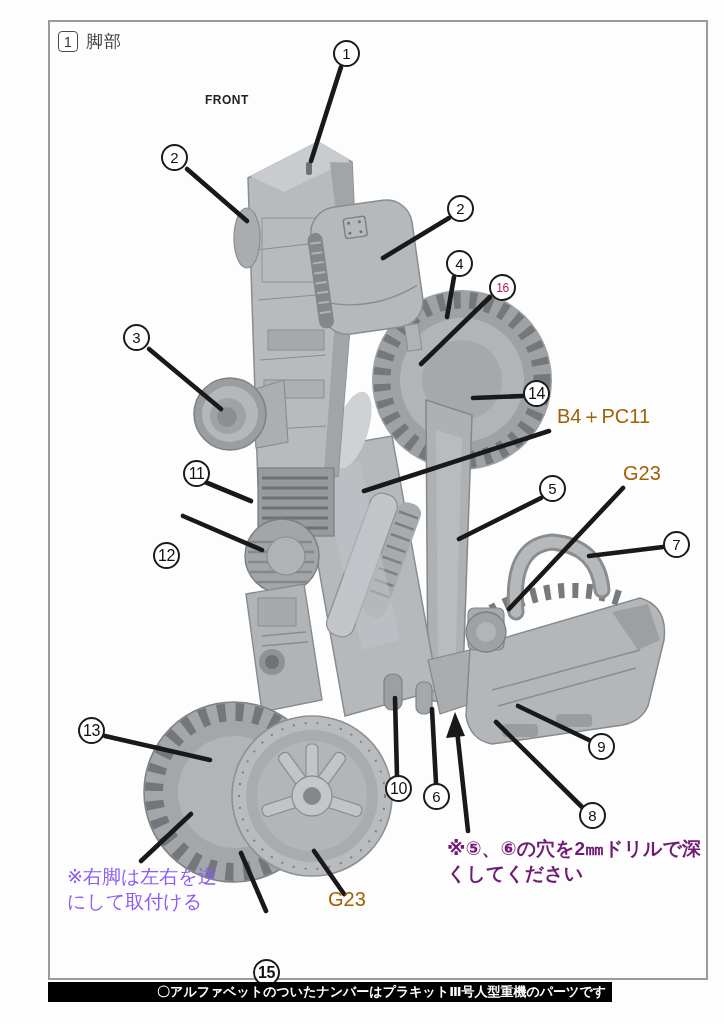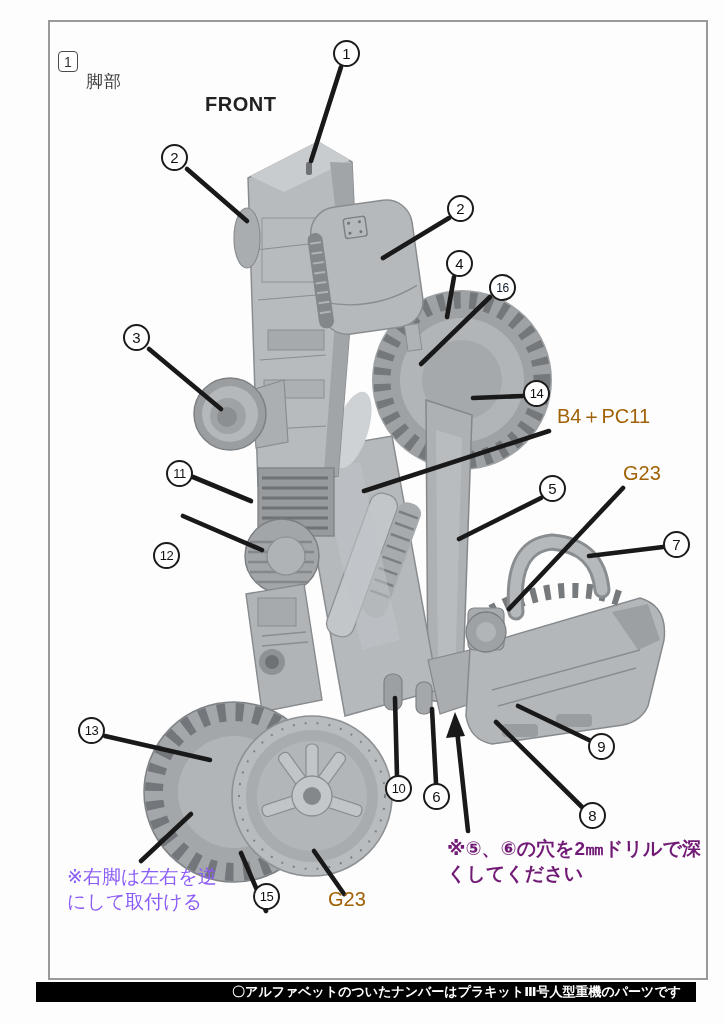--- a/index.html
+++ b/index.html
@@ -6,43 +6,43 @@
   .page{
     position:relative;width:724px;height:1024px;background:#fdfdfd;overflow:hidden;
     font-family:"Liberation Sans","DejaVu Sans",sans-serif;color:#2b2b2b;
   }
   .frame{position:absolute;left:48px;top:20px;width:660px;height:960px;border:2px solid #9a9a9a;box-sizing:border-box;}
   .step-header{position:absolute;left:58px;top:30px;display:flex;align-items:center;gap:8px;}
   .step-num-box{
     width:20px;height:21px;border:1.6px solid #4a4a4a;border-radius:4px;box-sizing:border-box;
     display:flex;align-items:center;justify-content:center;font-size:14px;color:#333;background:#fff;
   }
-  .step-title{font-size:17px;color:#3a3a3a;letter-spacing:1px;margin-top:40px;}
-  .front-label{position:absolute;left:205px;top:93px;font-size:20px;font-weight:600;letter-spacing:.5px;color:#222;}
+  .step-title{font-size:17px;color:#3a3a3a;letter-spacing:1px;}
+  .front-label{position:absolute;left:205px;top:93px;font-size:12px;font-weight:600;letter-spacing:.5px;color:#222;}
   svg.art{position:absolute;left:0;top:0;}
   .callout{
     position:absolute;width:27px;height:27px;border:2.2px solid #1b1b1b;border-radius:50%;
     background:#fff;box-sizing:border-box;display:flex;align-items:center;justify-content:center;
     font-size:15px;color:#111;line-height:1;
   }
-  .callout.two{font-size:13px;letter-spacing:-0.5px;}
+  .callout.two{font-size:16px;letter-spacing:-0.5px;}
   .part-label{position:absolute;font-size:20px;color:#a16207;font-weight:500;white-space:nowrap;}
   .note{position:absolute;font-size:19px;line-height:1.33;color:#8b5cf6;}
   .note.bold{font-weight:700;color:#701a75;}
   .note16-wrap{position:absolute;left:489px;top:272px;display:flex;align-items:flex-start;}
   .note16-circle{
     flex:0 0 auto;width:27px;height:27px;border:2.2px solid #1b1b1b;border-radius:50%;background:#fff;
-    box-sizing:border-box;display:flex;align-items:center;justify-content:center;font-size:12px;letter-spacing:-.5px;color:#0f172a;
+    box-sizing:border-box;display:flex;align-items:center;justify-content:center;font-size:12px;letter-spacing:-.5px;color:#be185d;
     margin-right:6px;margin-top:2px;
   }
   .note16-text{width:192px;}
   .footer-bar{
-    position:absolute;left:36px;top:982px;width:660px;height:20px;background:#000;
+    position:absolute;left:48px;top:982px;width:564px;height:20px;background:#000;
     color:#fff;font-size:13px;font-weight:600;line-height:20px;text-align:right;
-    padding-right:15px;box-sizing:border-box;letter-spacing:0;white-space:nowrap;
+    padding-right:6px;box-sizing:border-box;letter-spacing:0;white-space:nowrap;
   }
 </style>
 </head>
 <body>
 
 <div class="page">
 
   <div class="frame"></div>
 
   <div class="step-header">
@@ -207,25 +207,25 @@
   <div class="callout" style="left:161px;top:144px;">2</div>
   <div class="callout" style="left:447px;top:195px;">2</div>
   <div class="callout" style="left:123px;top:324px;">3</div>
   <div class="callout" style="left:446px;top:250px;">4</div>
   <div class="callout" style="left:539px;top:475px;">5</div>
   <div class="callout" style="left:423px;top:783px;">6</div>
   <div class="callout" style="left:663px;top:531px;">7</div>
   <div class="callout" style="left:579px;top:802px;">8</div>
   <div class="callout" style="left:588px;top:733px;">9</div>
   <div class="callout two" style="left:385px;top:775px;text-align:right;">10</div>
-  <div class="callout two" style="left:166px;top:460px;">11</div>
+  <div class="callout two" style="left:183px;top:460px;">11</div>
   <div class="callout two" style="left:153px;top:498px;margin-top:44px;">12</div>
   <div class="callout two" style="left:78px;top:717px;">13</div>
   <div class="callout two" style="left:523px;top:380px;">14</div>
-  <div class="callout two" style="left:253px;top:883px;">15</div>
+  <div class="callout two" style="left:253px;top:959px;font-weight:bold;">15</div>
 
   <div class="part-label" style="left:557px;top:403px;">B4＋PC11</div>
   <div class="part-label" style="left:623px;top:462px;">G23</div>
   <div class="part-label" style="left:328px;top:888px;">G23</div>
 
   <div class="note16-wrap">
     <div class="note16-circle">16</div>
   </div>
 
   <div class="note bold" style="left:447px;top:836px;width:272px;">※⑤、⑥の穴を2㎜ドリルで深くしてください</div>

